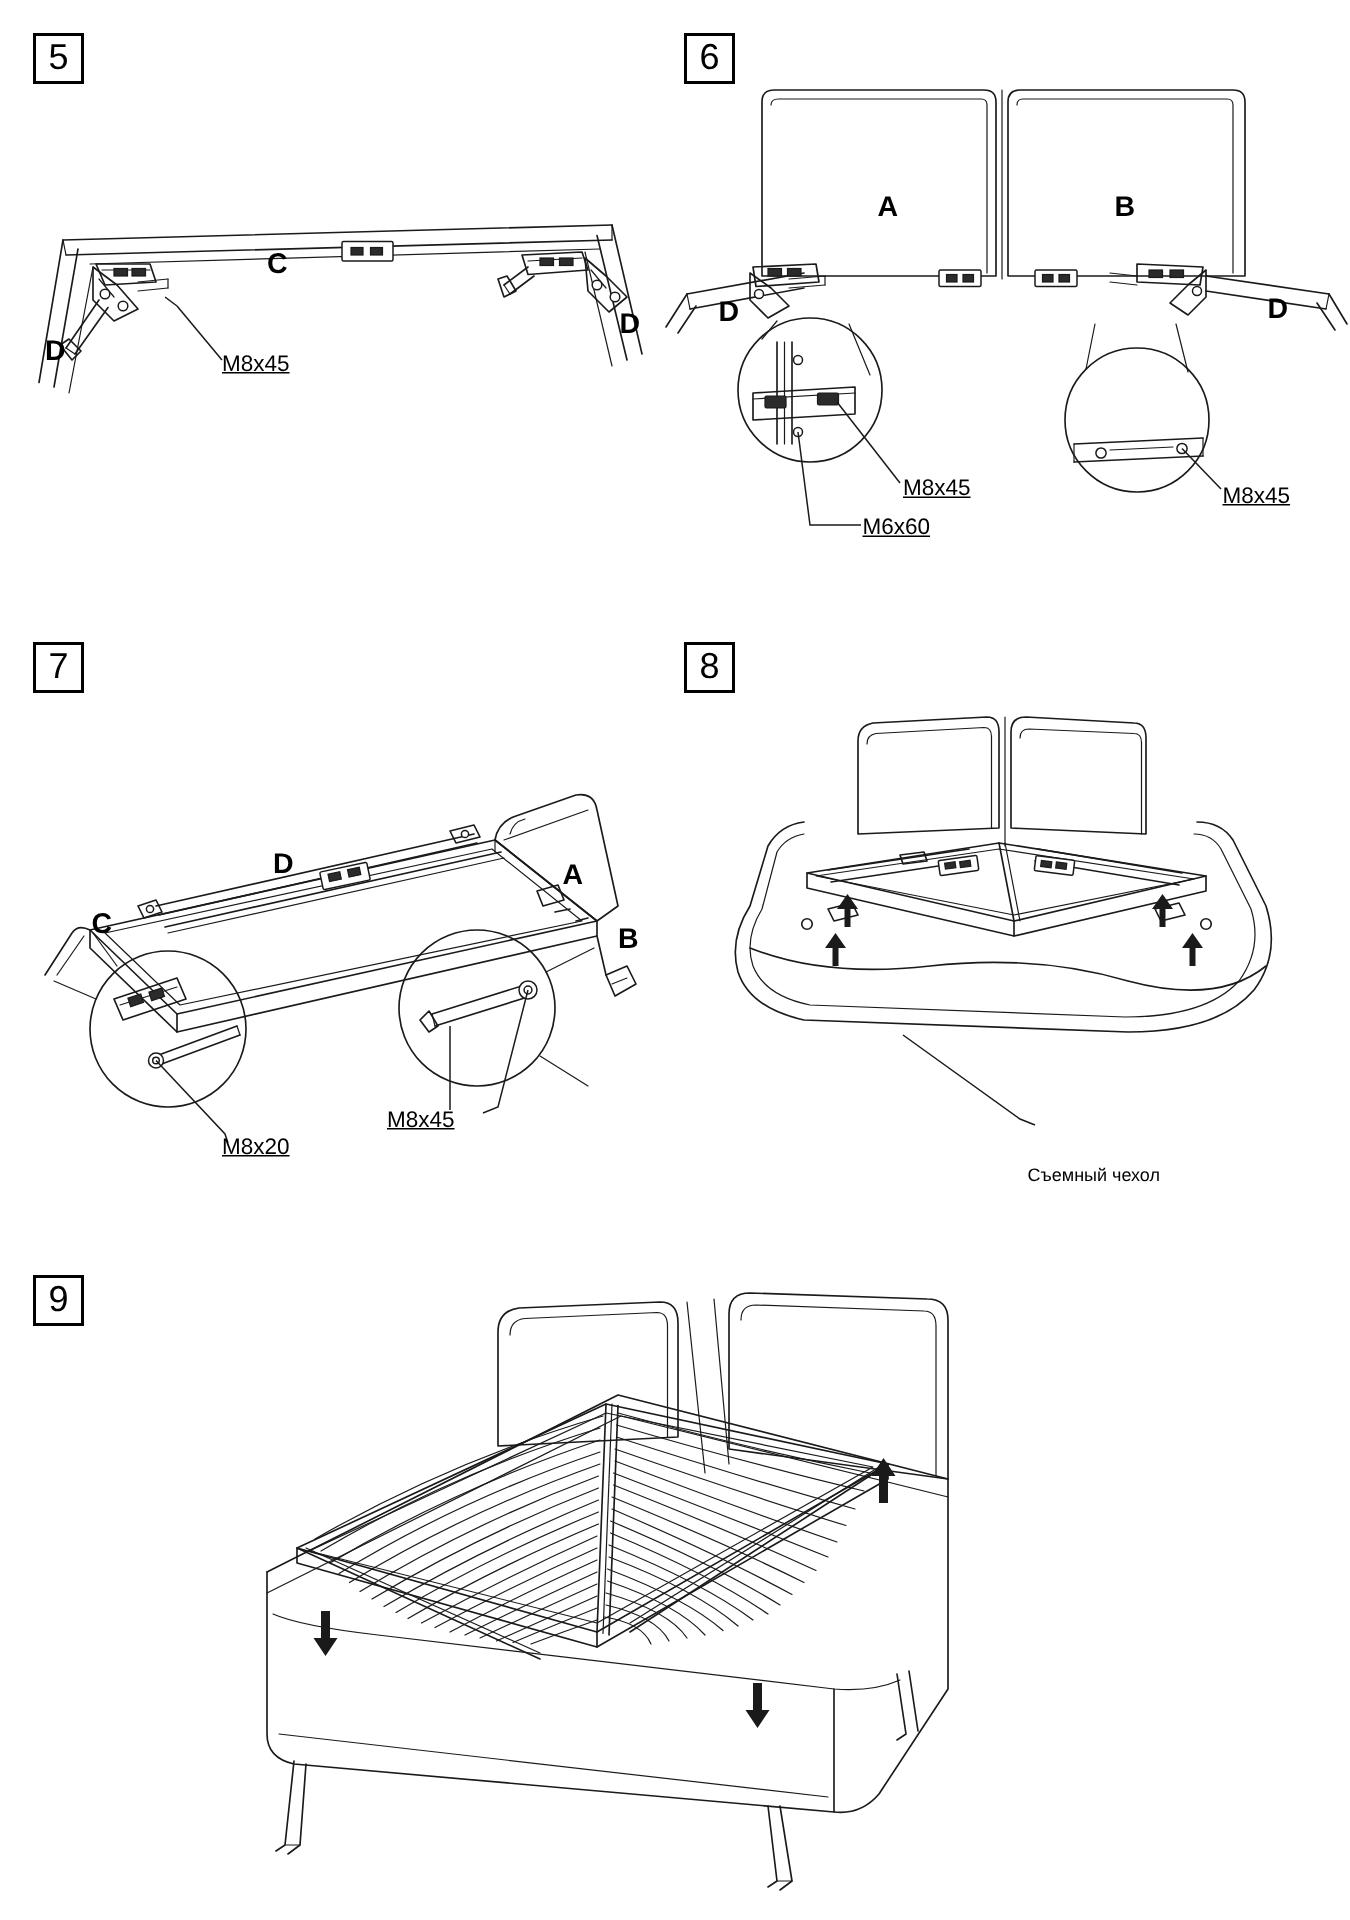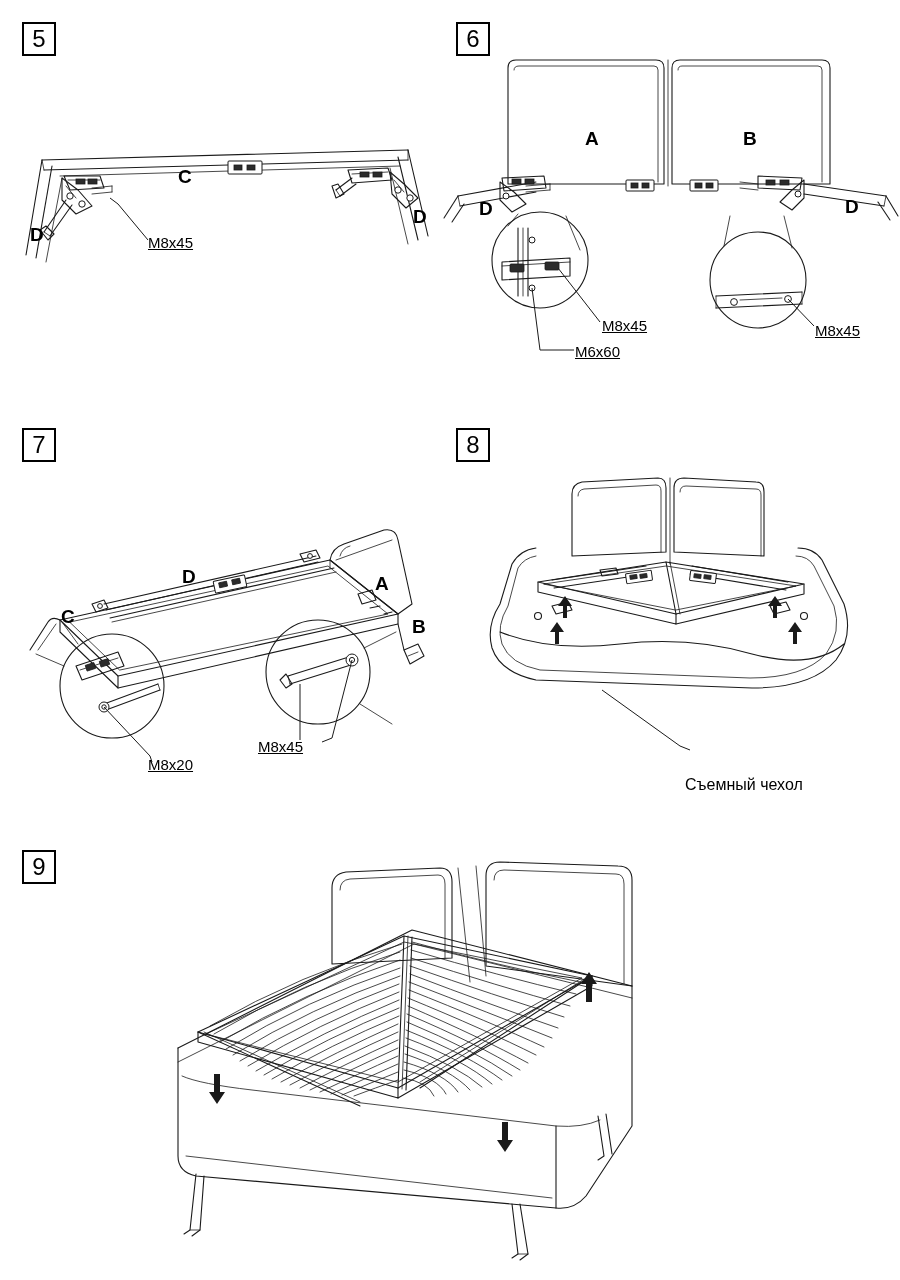--- a/index.html
+++ b/index.html
@@ -371,21 +371,21 @@
       <g fill="#1a1a1a">
         <path d="M118,198 L125,188 L132,198 L127,198 L127,210 L123,210 L123,198 Z"></path>
         <path d="M328,198 L335,188 L342,198 L337,198 L337,210 L333,210 L333,198 Z"></path>
         <path d="M110,224 L117,214 L124,224 L119,224 L119,236 L115,236 L115,224 Z"></path>
         <path d="M348,224 L355,214 L362,224 L357,224 L357,236 L353,236 L353,224 Z"></path>
       </g>
 
       <path class="leader" d="M162,282 L240,338 L250,342"></path>
     </svg>
 
-    <div class="plain-callout" style="left:245px;top:368px;font-size:16px;">Съемный чехол</div>
+    <div class="plain-callout" style="left:245px;top:368px;font-size:12px;">Съемный чехол</div>
   </div>
 
   <div class="step" style="left:0;top:826px;width:900px;height:454px;">
     <div class="step-num" style="left:22px;top:24px;">9</div>
 
     <svg width="900" height="454" viewBox="0 0 900 454">
 
       <path class="ln" d="M332,62 Q332,48 346,46 L440,42 Q452,42 452,56 L452,132 L332,138 Z"></path>
       <path class="ln-thin" d="M340,64 Q340,54 350,53 L438,49 Q445,49 445,58 L445,132"></path>
       <path class="ln" d="M486,50 Q486,36 500,36 L618,40 Q632,40 632,54 L632,160 L486,140 Z"></path>

